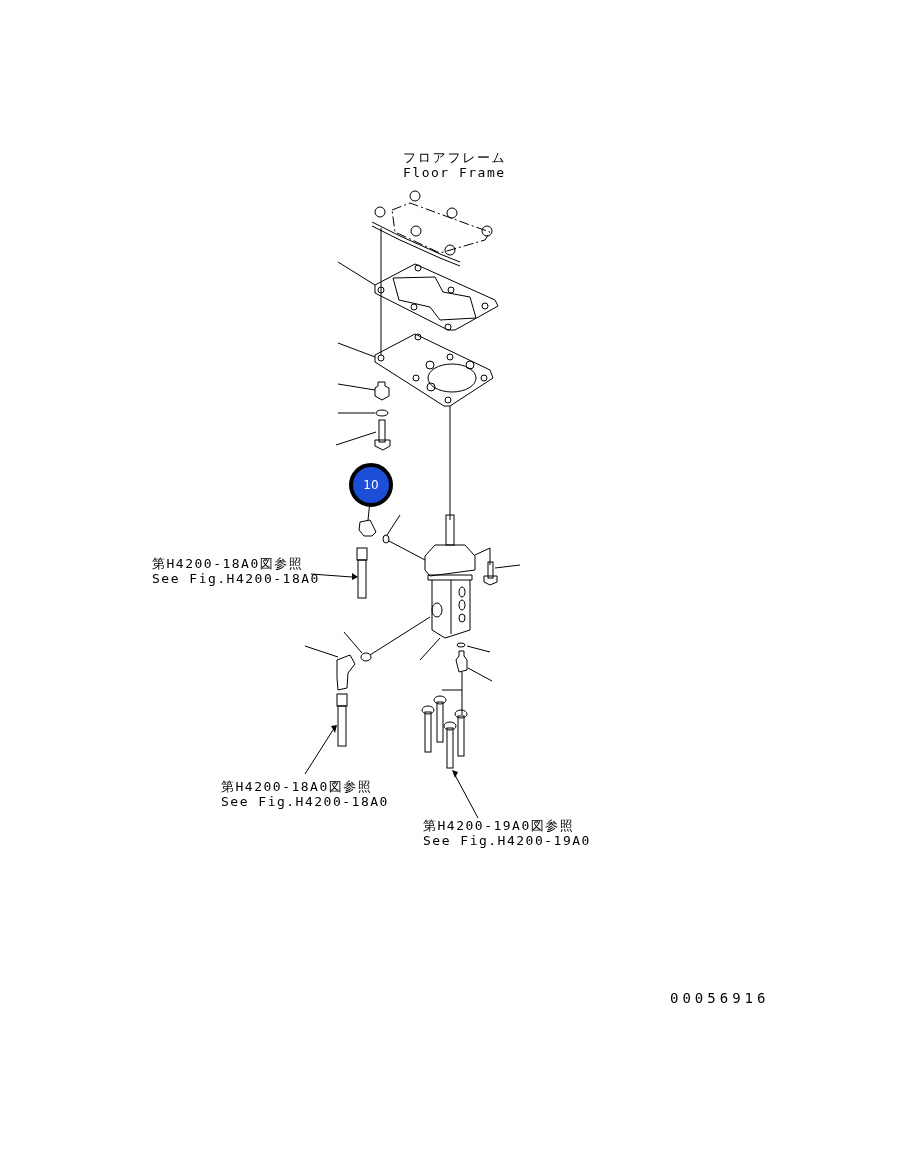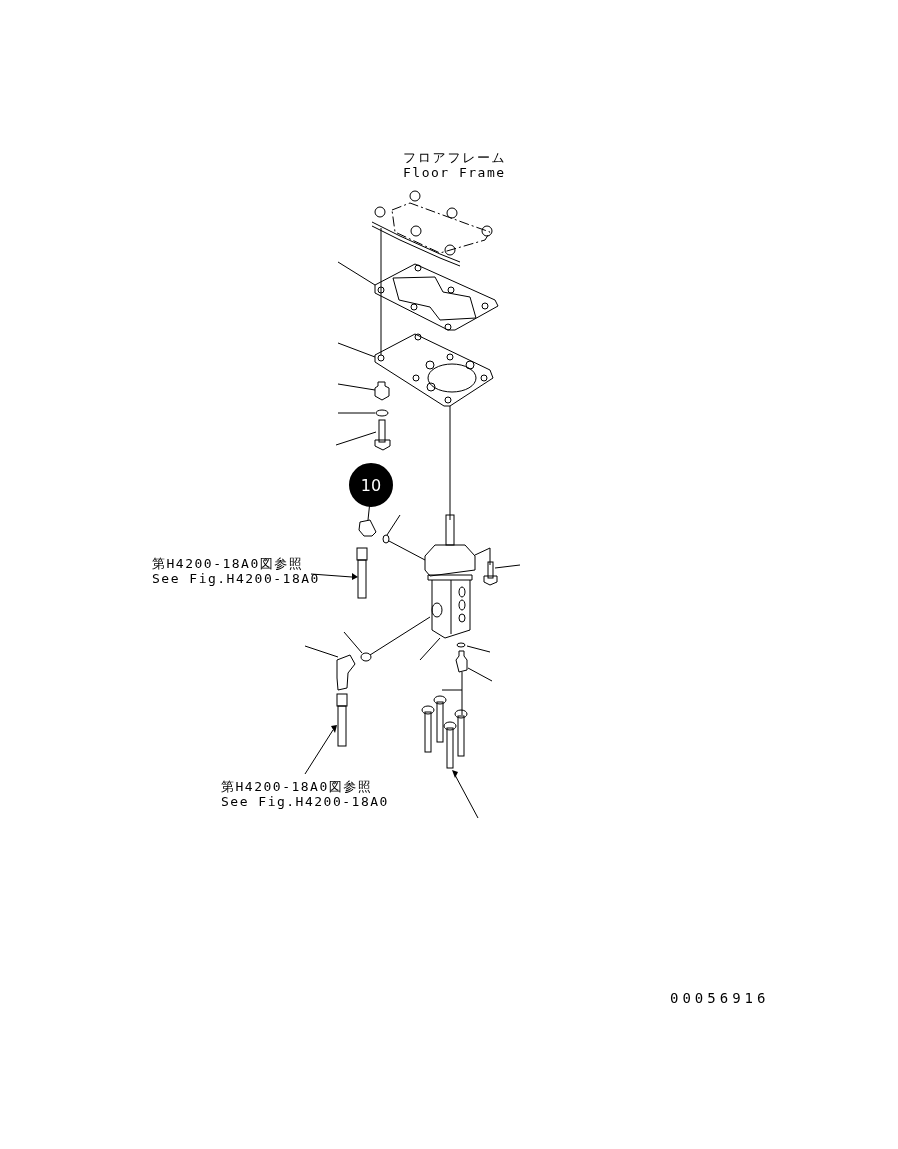--- a/index.html
+++ b/index.html
@@ -5,21 +5,21 @@
     html, body { margin: 0; padding: 0; background: #ffffff; }
     body { width: 898px; height: 1149px; position: relative; overflow: hidden;
            font-family: "DejaVu Sans Mono", "Liberation Mono", monospace; color: #000; }
     #canvas { position: absolute; left: 0; top: 0; width: 822px; height: 1149px; }
     .lbl { position: absolute; font-size: 13px; line-height: 15px; letter-spacing: 1.5px;
            white-space: nowrap; color: #000; font-family: "DejaVu Sans Mono", monospace; }
     .lbl .ln { display: block; }
     .docnum { position: absolute; font-size: 14px; letter-spacing: 4px; color: #000;
               font-family: "DejaVu Sans Mono", monospace; }
     .callout { position: absolute; width: 36px; height: 36px; border-radius: 50%;
-               background: #000000; border: 4px solid #000; color: #fff; font-size: 16px;
+               background: #1d4ed8; border: 4px solid #000; color: #fff; font-size: 12px;
                font-family: "DejaVu Sans", sans-serif; display: flex; align-items: center;
                justify-content: center; cursor: pointer; }
     svg .ln { stroke: #000; stroke-width: 1; fill: none; }
     svg .dash { stroke: #000; stroke-width: 1; fill: none; stroke-dasharray: 10 3 2 3; }
   </style>
 </head>
 <body>
 
 <div id="canvas">
   <svg width="898" height="1149" viewBox="0 0 898 1149">
@@ -156,17 +156,21 @@
   <div class="lbl" style="left:152px; top:556px;">
     <span class="ln">第H4200-18A0図参照</span>
     <span class="ln">See Fig.H4200-18A0</span>
   </div>
 
   <div class="lbl" style="left:221px; top:779px;">
     <span class="ln">第H4200-18A0図参照</span>
     <span class="ln">See Fig.H4200-18A0</span>
   </div>
 
+  <div class="lbl" style="left:423px; top:818px;">
+    <span class="ln">第H4200-19A0図参照</span>
+    <span class="ln">See Fig.H4200-19A0</span>
+  </div>
 
   <div class="callout" style="left:349px; top:463px;">10</div>
 
   <div class="docnum" style="left:670px; top:990px;">00056916</div>
 </div>
 
 </body></html>

